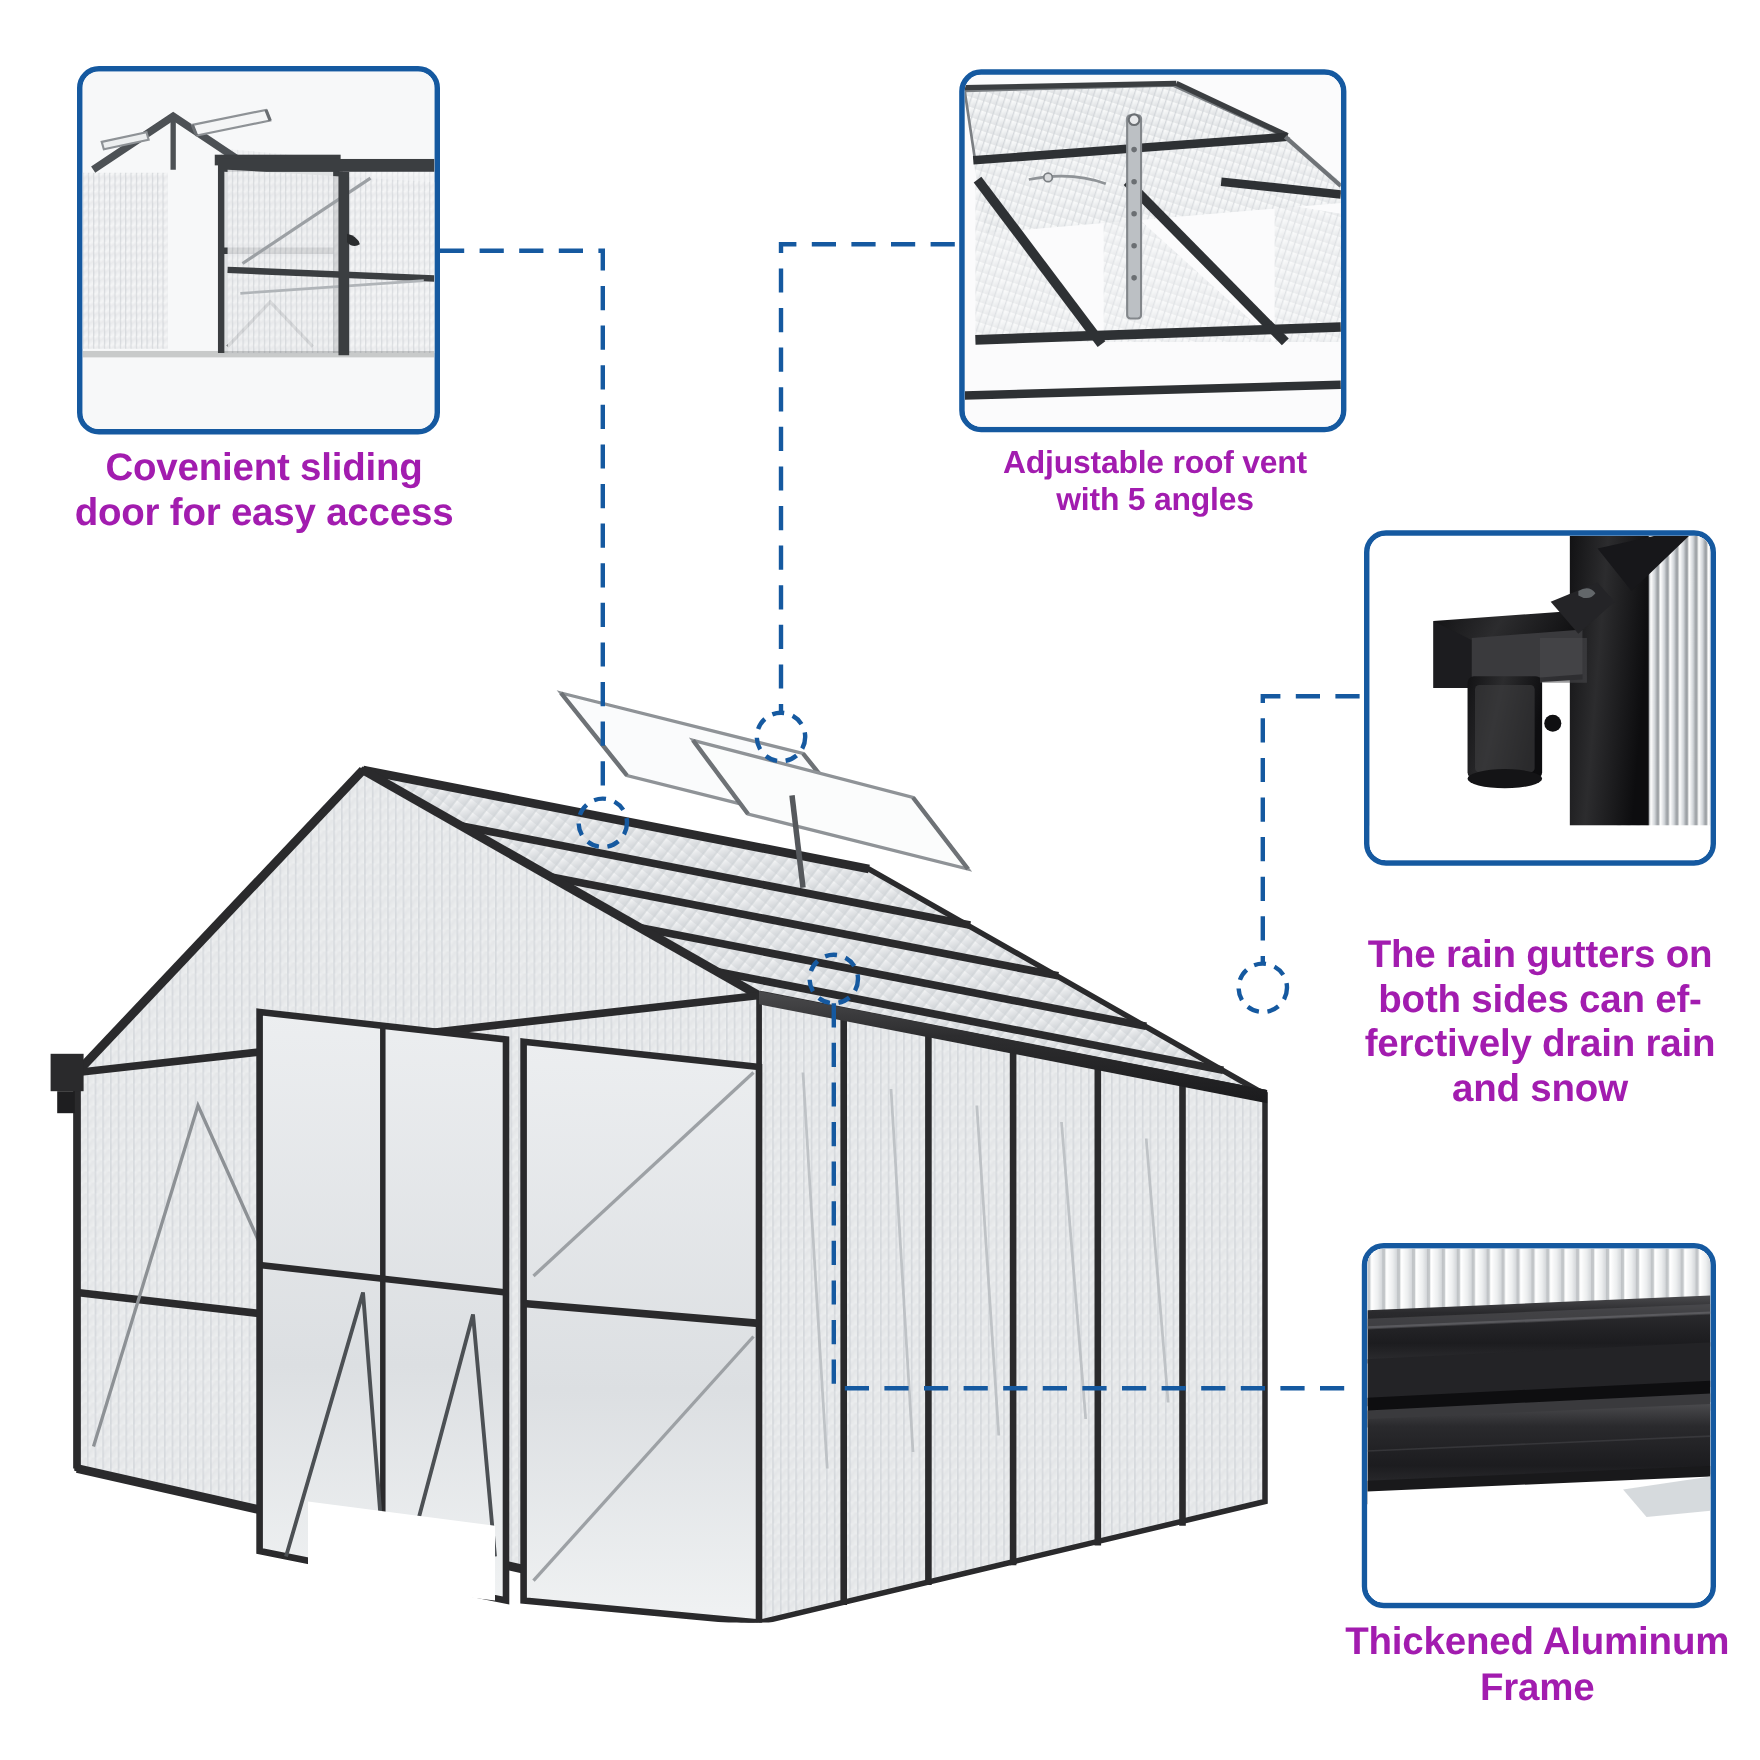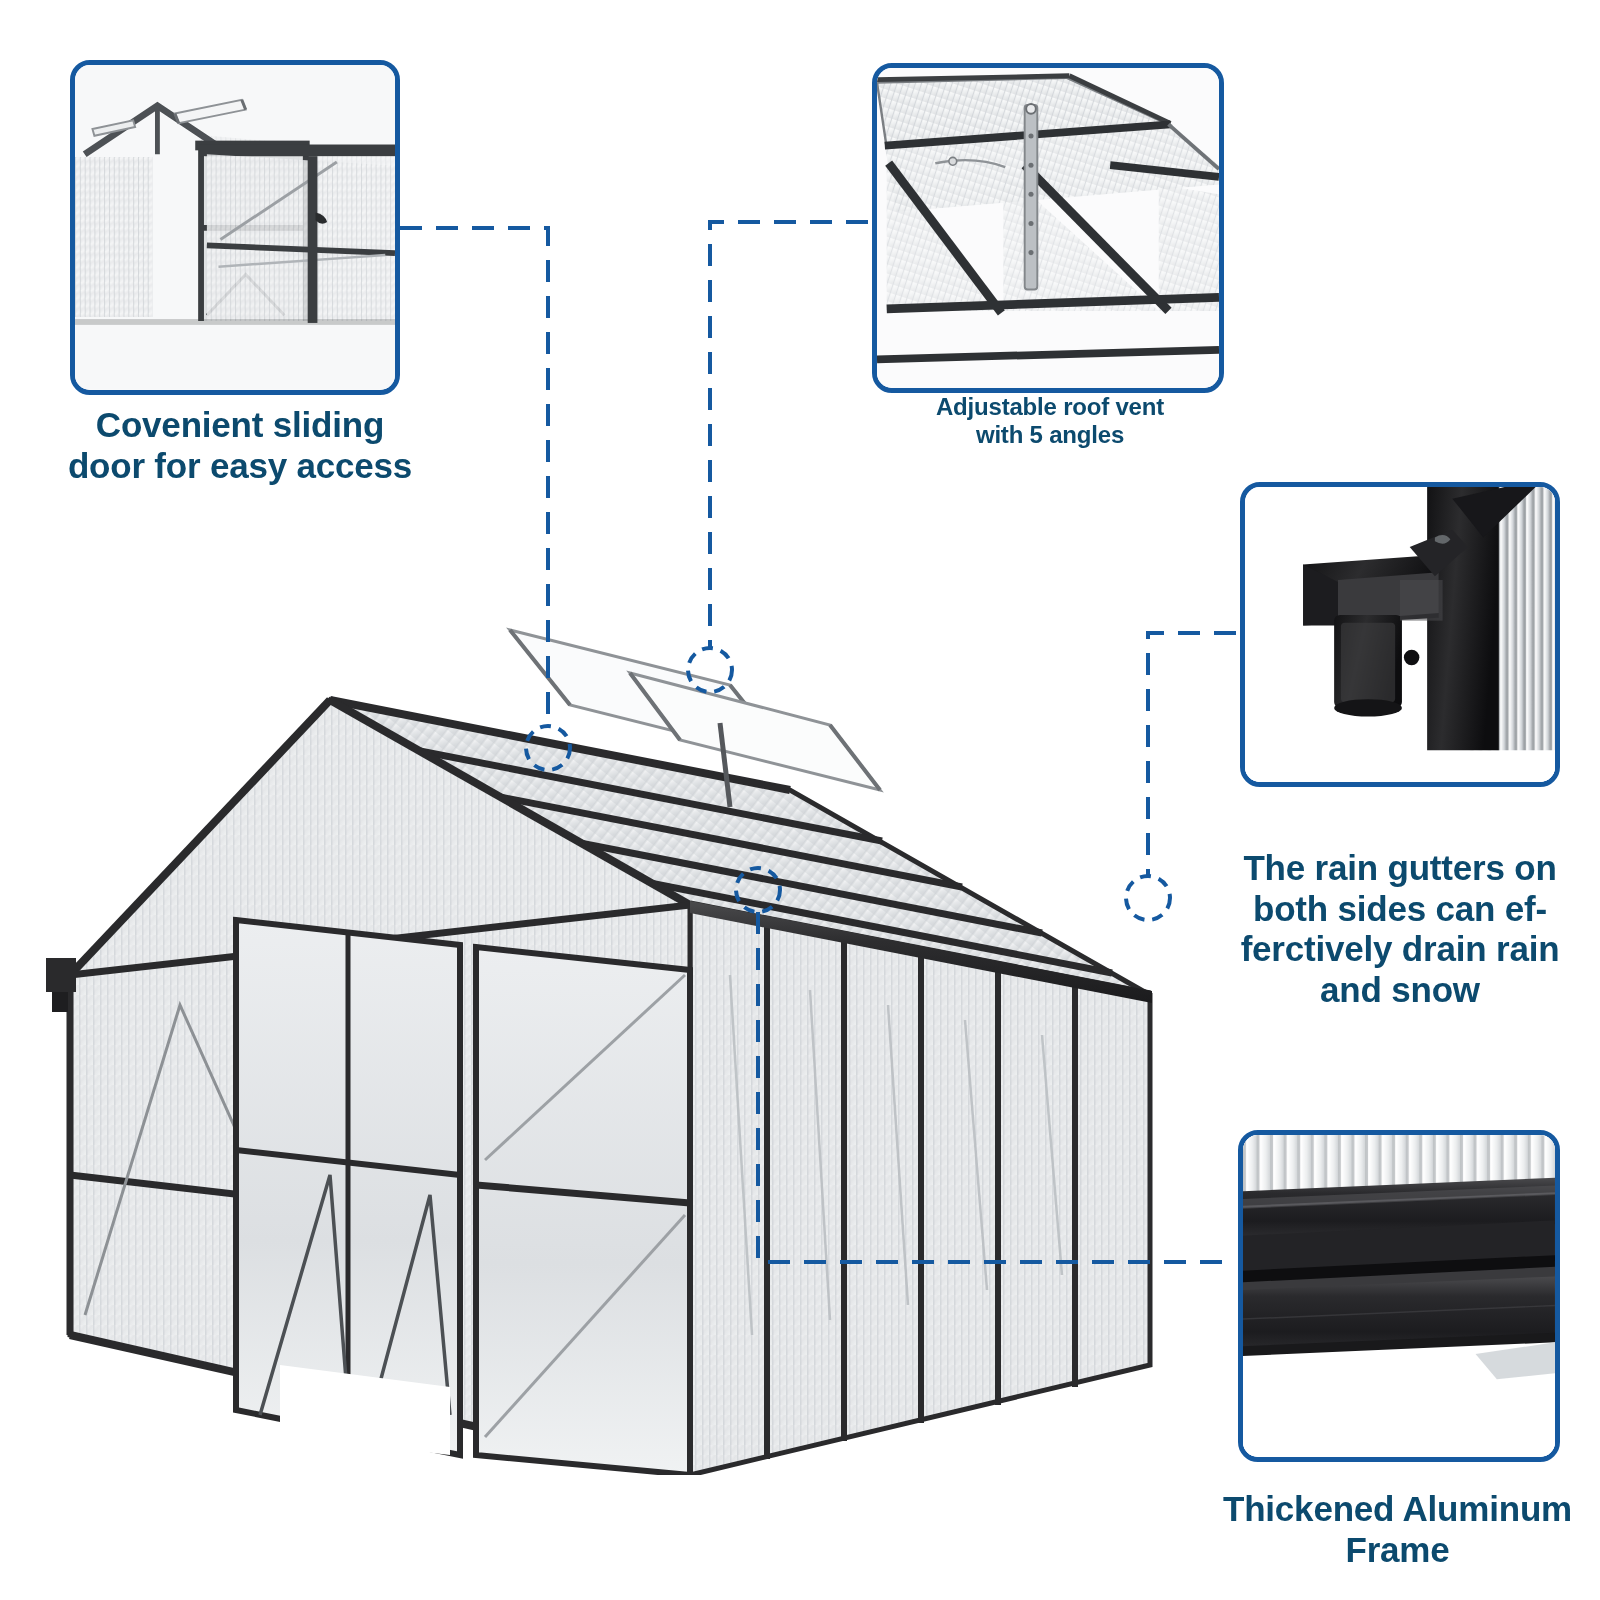--- a/index.html
+++ b/index.html
@@ -22,21 +22,21 @@
     border: 5px solid #1559a0;
     border-radius: 20px;
     background: #ffffff;
     overflow: hidden;
   }
   .panel .photo { position: absolute; inset: 0; }
 
   .caption {
     position: absolute;
     text-align: center;
-    color: #0c4a6e;
+    color: #a21caf;
     font-family: "Liberation Sans", sans-serif;
     font-weight: 600;
     line-height: 1.16;
     letter-spacing: -0.2px;
     white-space: pre-line;
   }
 
   
   #connectors { position: absolute; left: 0; top: 0; width: 1600px; height: 1600px; pointer-events: none; }
 
@@ -255,21 +255,21 @@
         <circle cx="158.5" cy="100" r="2.6" fill="#6b6f73"></circle>
         <circle cx="158.5" cy="130" r="2.6" fill="#6b6f73"></circle>
         <circle cx="158.5" cy="160" r="2.6" fill="#6b6f73"></circle>
         <circle cx="158.5" cy="190" r="2.6" fill="#6b6f73"></circle>
         <circle cx="158.5" cy="42" r="5" fill="#e9eaec" stroke="#6b6f73" stroke-width="2"></circle>
       </g>
       <path d="M60 98 q40 -8 72 4" fill="none" stroke="#8f9397" stroke-width="2.5"></path>
       <circle cx="78" cy="96" r="4" fill="#d9dbdd" stroke="#7b7f83" stroke-width="1.6"></circle>
     </svg>
   </div>
-  <div class="caption" style="left:845px; top:393px; width:410px; font-size:24px;">Adjustable roof vent
+  <div class="caption" style="left:845px; top:405px; width:410px; font-size:29px;">Adjustable roof vent
 with 5 angles</div>
 
   <div class="panel" style="left:1240px; top:482px; width:320px; height:305px;">
     <svg class="photo" viewBox="0 0 320 305" preserveAspectRatio="none">
       <defs>
         <linearGradient id="c3metal" x1="0" y1="0" x2="1" y2="0.3">
           <stop offset="0%" stop-color="#121214"></stop>
           <stop offset="45%" stop-color="#2c2c2e"></stop>
           <stop offset="100%" stop-color="#0d0d0f"></stop>
         </linearGradient>
@@ -334,16 +334,16 @@
       <polygon points="0,140 322,124 322,144 0,160" fill="#0e0e10"></polygon>
       <polygon points="0,152 322,136 322,152 0,168" fill="#3a3a3d"></polygon>
       <polygon points="0,160 322,146 322,212 0,228" fill="url(#c4bar)"></polygon>
       <polygon points="0,218 322,204 322,226 0,240" fill="#19191b"></polygon>
       <polygon points="0,228 322,214 322,332 0,332" fill="#ffffff"></polygon>
       <polygon points="240,226 322,214 322,246 262,252" fill="#cfd3d7" opacity="0.85"></polygon>
       <path d="M0 74 L322 60" stroke="#6b6b6f" stroke-width="2" opacity="0.6" fill="none"></path>
       <path d="M0 190 L322 176" stroke="#4a4a4d" stroke-width="1.5" opacity="0.5" fill="none"></path>
     </svg>
   </div>
-  <div class="caption" style="left:1195px; top:1473px; width:405px; font-size:35px;margin-top:16px;">Thickened Aluminum
+  <div class="caption" style="left:1195px; top:1473px; width:405px; font-size:35px;">Thickened Aluminum
 Frame</div>
 
 </div>
 
 </body></html>

